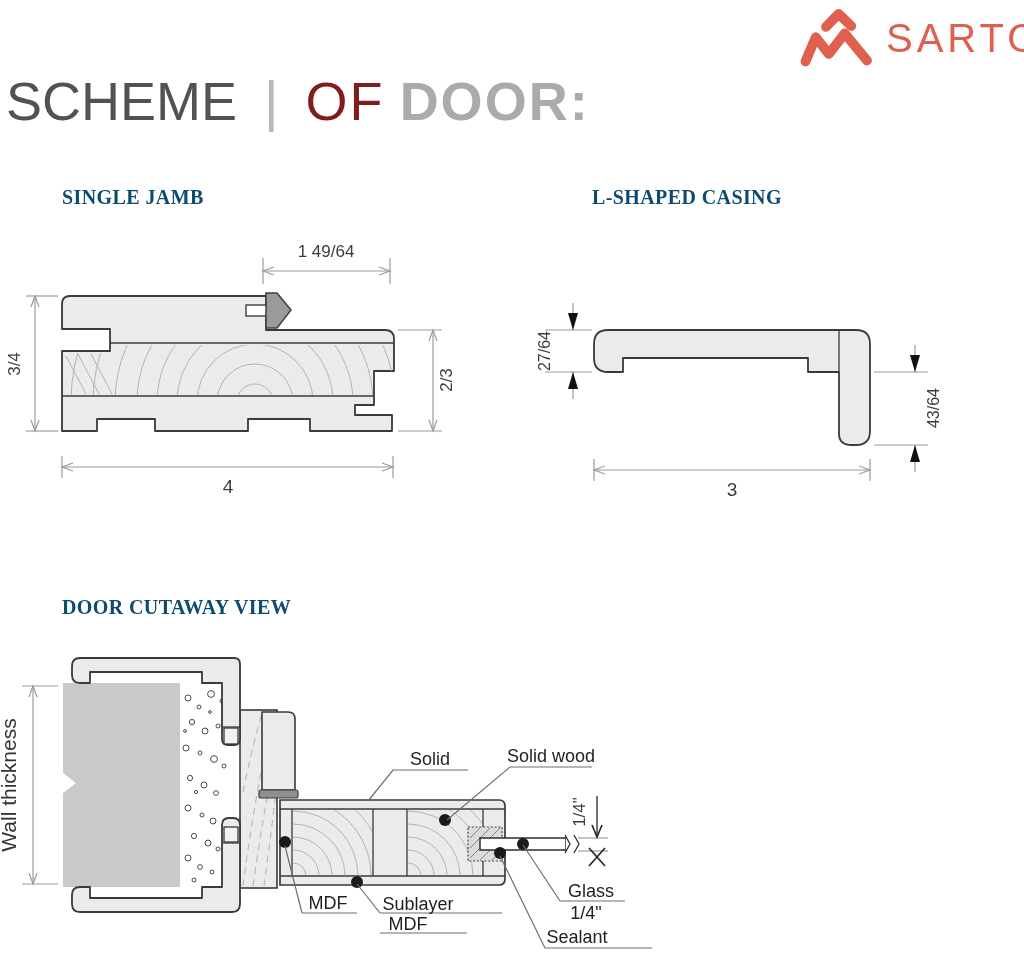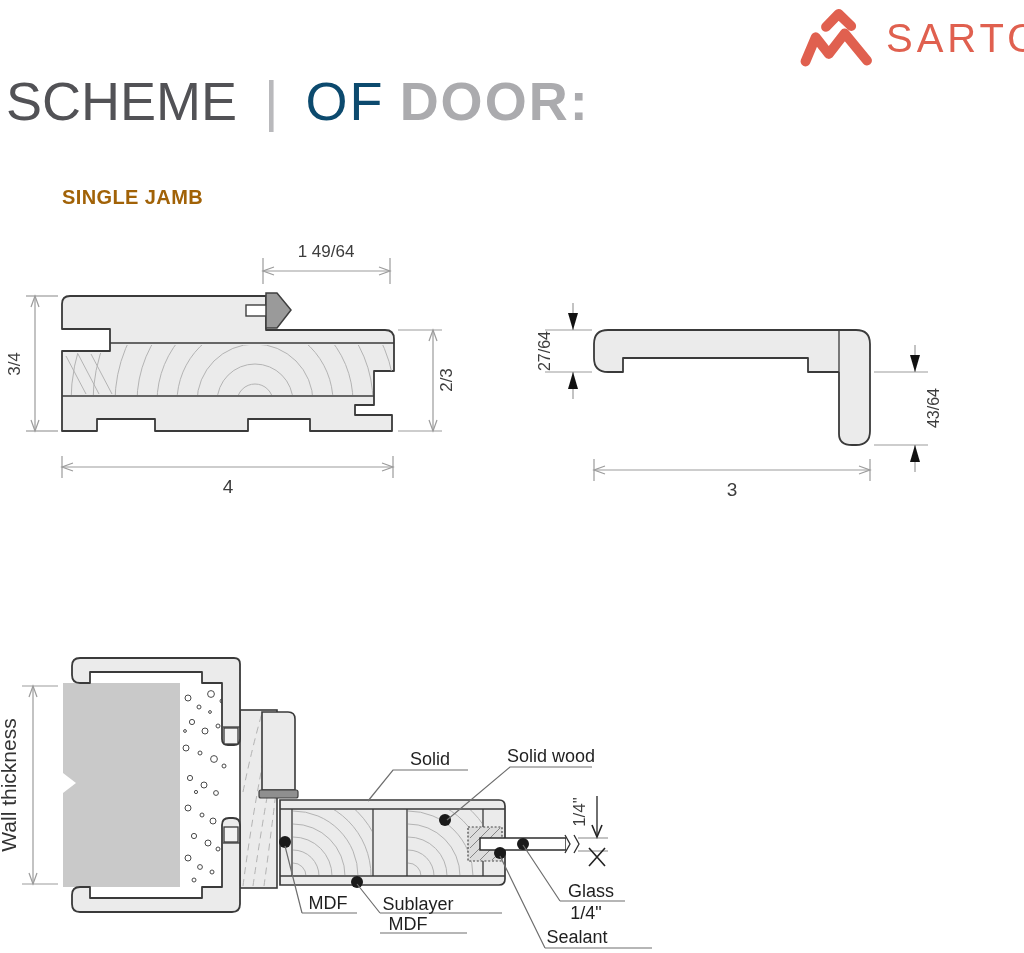--- a/index.html
+++ b/index.html
@@ -4,23 +4,23 @@
 <style>
   html,body{margin:0;padding:0;background:#ffffff;}
   .stage{position:relative;width:1024px;height:953px;background:#fff;overflow:hidden;
          font-family:"Liberation Sans",sans-serif;}
   .logo-icon{position:absolute;left:798px;top:2px;width:84px;height:76px;}
   .brand-text{position:absolute;left:886px;top:16px;font-size:40px;font-weight:400;
               letter-spacing:4px;color:#e0604f;}
   .title{position:absolute;left:6px;top:68px;font-size:54px;letter-spacing:0px;white-space:nowrap;}
   .title .w1{font-weight:400;color:#525256;}
   .title .div{color:#b9b9bc;font-weight:400;margin:0 12px;font-size:56px;}
-  .title .w2{font-weight:400;color:#0c4a6e;letter-spacing:2px;}
+  .title .w2{font-weight:400;color:#7f1d1d;letter-spacing:2px;}
   .title .w3{font-weight:700;color:#ababae;letter-spacing:2px;}
-  .sec-h{position:absolute;font-size:20px;font-weight:700;color:#a16207;letter-spacing:0.4px;}
+  .sec-h{position:absolute;font-size:20px;font-weight:700;color:#0c4a6e;letter-spacing:0.4px;font-family:Liberation Serif, serif;}
   .h-jamb{left:62px;top:186px;}
   .h-casing{left:592px;top:186px;}
   .h-cut{left:62px;top:596px;}
   svg.canvas{position:absolute;left:0;top:0;}
   .dim-t{font-family:"Liberation Sans",sans-serif;font-size:17px;fill:#3d3d3d;}
   .dim-big{font-family:"Liberation Sans",sans-serif;font-size:19px;fill:#3d3d3d;}
   .dim-rot{font-family:"Liberation Sans",sans-serif;font-size:16px;fill:#3d3d3d;}
   .lbl{font-family:"Liberation Sans",sans-serif;font-size:18px;fill:#1f1f1f;}
   .wall-t{font-family:"Liberation Sans",sans-serif;font-size:21px;fill:#333;}
   .dimline{stroke:#9b9b9b;stroke-width:1.2;fill:none;}
@@ -43,20 +43,22 @@
   <div class="brand-text">SARTO</div>
 
   <div class="title">
     <span class="w1">SCHEME</span>
     <span class="div">|</span>
     <span class="w2">OF</span>
     <span class="w3">DOOR:</span>
   </div>
 
   <div class="sec-h h-jamb">SINGLE  JAMB</div>
+  <div class="sec-h h-casing">L-SHAPED CASING</div>
+  <div class="sec-h h-cut">DOOR CUTAWAY VIEW</div>
 
   <svg class="canvas" width="1024" height="953" viewBox="0 0 1024 953">
     <defs>
       <clipPath id="jambBand">
         <polygon points="63,345 112,345 112,353 63,353 63,395 373,395 373,371 393,371 393,345"></polygon>
       </clipPath>
       <clipPath id="jambBand2">
         <polygon points="63,353 112,353 112,345 393,345 393,371 373,371 373,395 63,395"></polygon>
       </clipPath>
       <clipPath id="cellA">

